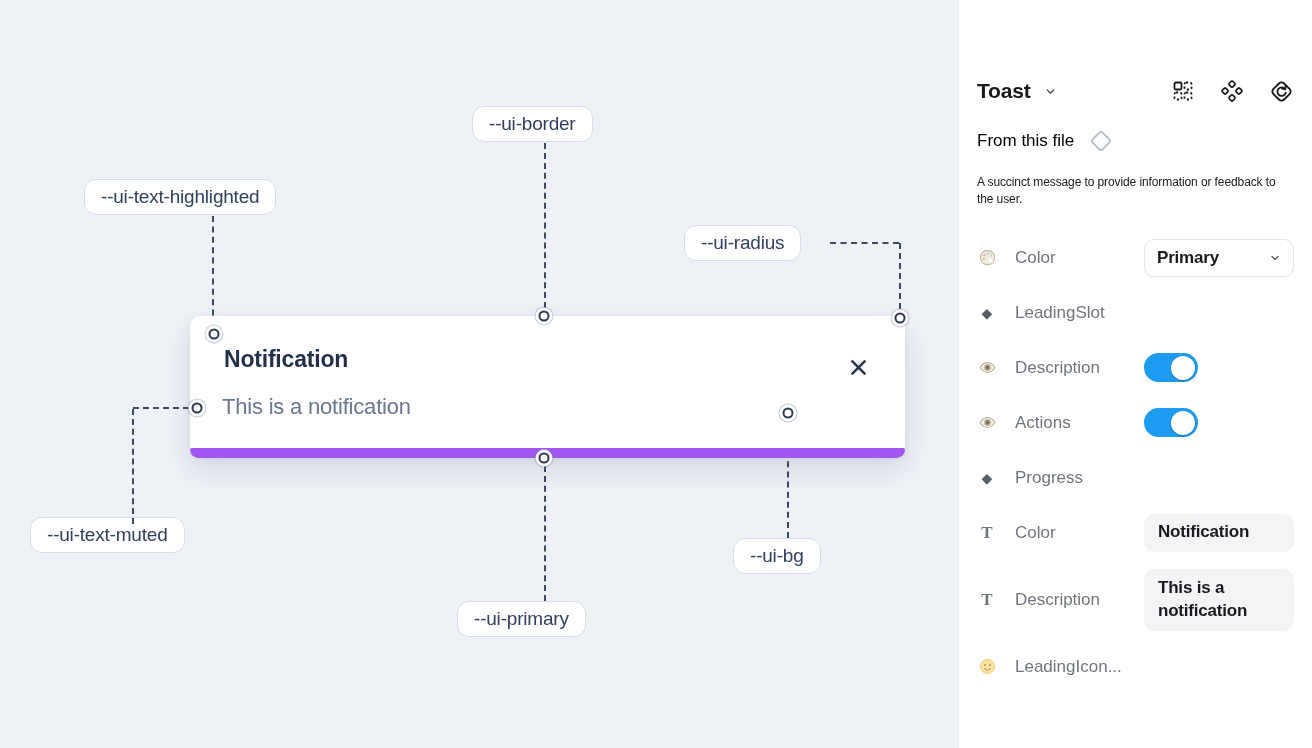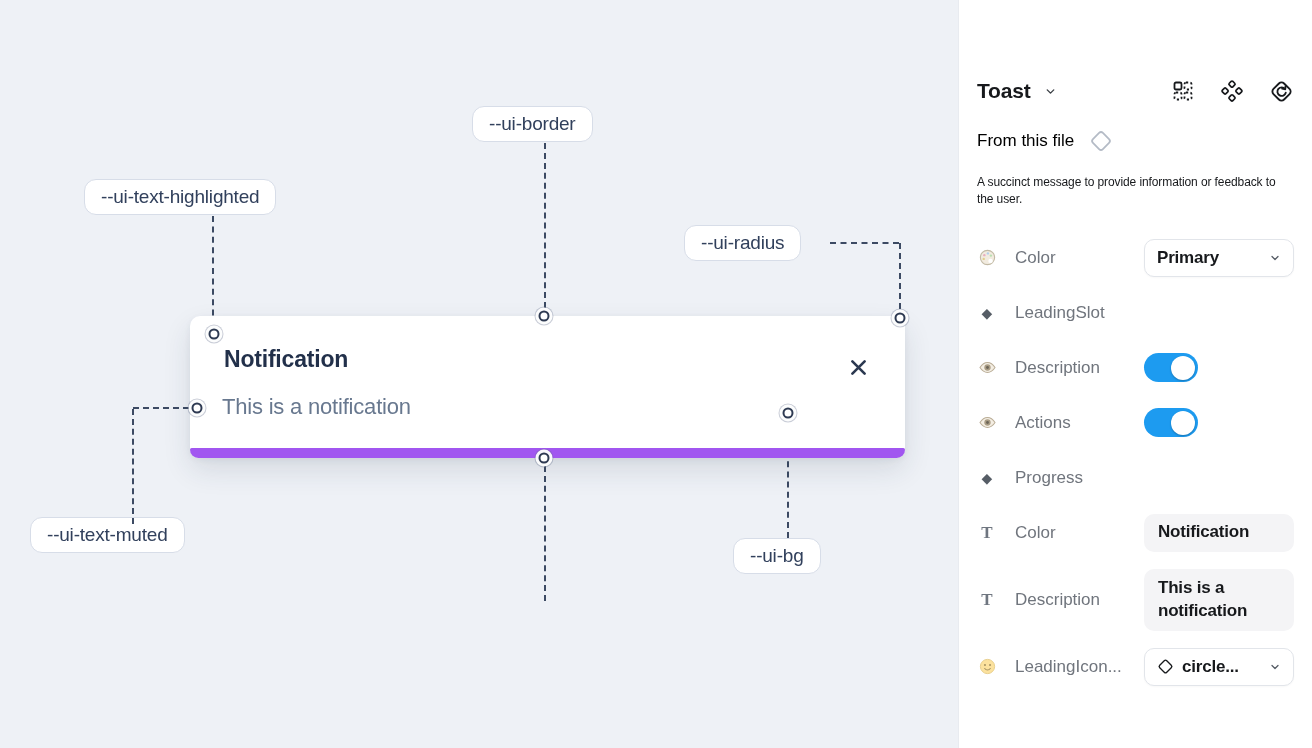--- a/index.html
+++ b/index.html
@@ -111,20 +111,23 @@
     <span>--ui-border</span>
   </div>
   <div class="pill" style="left:84px; top:179px;">
     <span>--ui-text-highlighted</span>
   </div>
   <div class="pill" style="left:684px; top:225px;">
     <span>--ui-radius</span>
   </div>
   <div class="pill" style="left:30px; top:517px;">
     <span>--ui-text-muted</span>
+  </div>
+  <div class="pill" style="left:457px; top:601px;">
+    <span>--ui-primary</span>
   </div>
   <div class="pill" style="left:733px; top:538px;">
     <span>--ui-bg</span>
   </div>
 
   <div class="dash-v" style="left:544px; top:143px; height:165px;"></div>
   <div class="dash-v" style="left:212px; top:216px; height:110px;"></div>
   <div class="dash-h" style="left:830px; top:242px; width:69px;"></div>
   <div class="dash-v" style="left:899px; top:243px; height:66px;"></div>
   <div class="dash-v" style="left:132px; top:409px; height:115px;"></div>
@@ -298,29 +301,16 @@
         <span class="prop-icon">
           <svg width="19" height="19" viewBox="0 0 24 24" opacity=".65">
             <circle cx="12" cy="12" r="9" fill="#fbd36b" stroke="#d9b24a" stroke-width="1.2"></circle>
             <circle cx="8.8" cy="10" r="1.3" fill="#7a5c10"></circle>
             <circle cx="15.2" cy="10" r="1.3" fill="#7a5c10"></circle>
             <path d="M8.5 14.5c1 1.4 2.3 2 3.5 2s2.5-.6 3.5-2" fill="none" stroke="#7a5c10" stroke-width="1.4" stroke-linecap="round"></path>
           </svg>
         </span>
         <span>LeadingIcon...</span>
       </div>
-      <div class="prop-control">
-        <div class="select">
-          <span class="pre-icon">
-            <svg width="17" height="17" viewBox="0 0 24 24" fill="none" stroke="#17191c" stroke-width="1.9">
-              <rect x="5" y="5" width="14" height="14" rx="2.5" transform="rotate(45 12 12)"></rect>
-            </svg>
-          </span>
-          <span class="select-value">circle...</span>
-          <svg width="12" height="12" viewBox="0 0 24 24" fill="none" stroke="#565d66" stroke-width="2.6" stroke-linecap="round" stroke-linejoin="round">
-              <path d="M6 9l6 6 6-6"></path>
-            </svg>
-        </div>
-      </div>
     </div>
 
   </div>
 </aside>
 
 </body></html>

